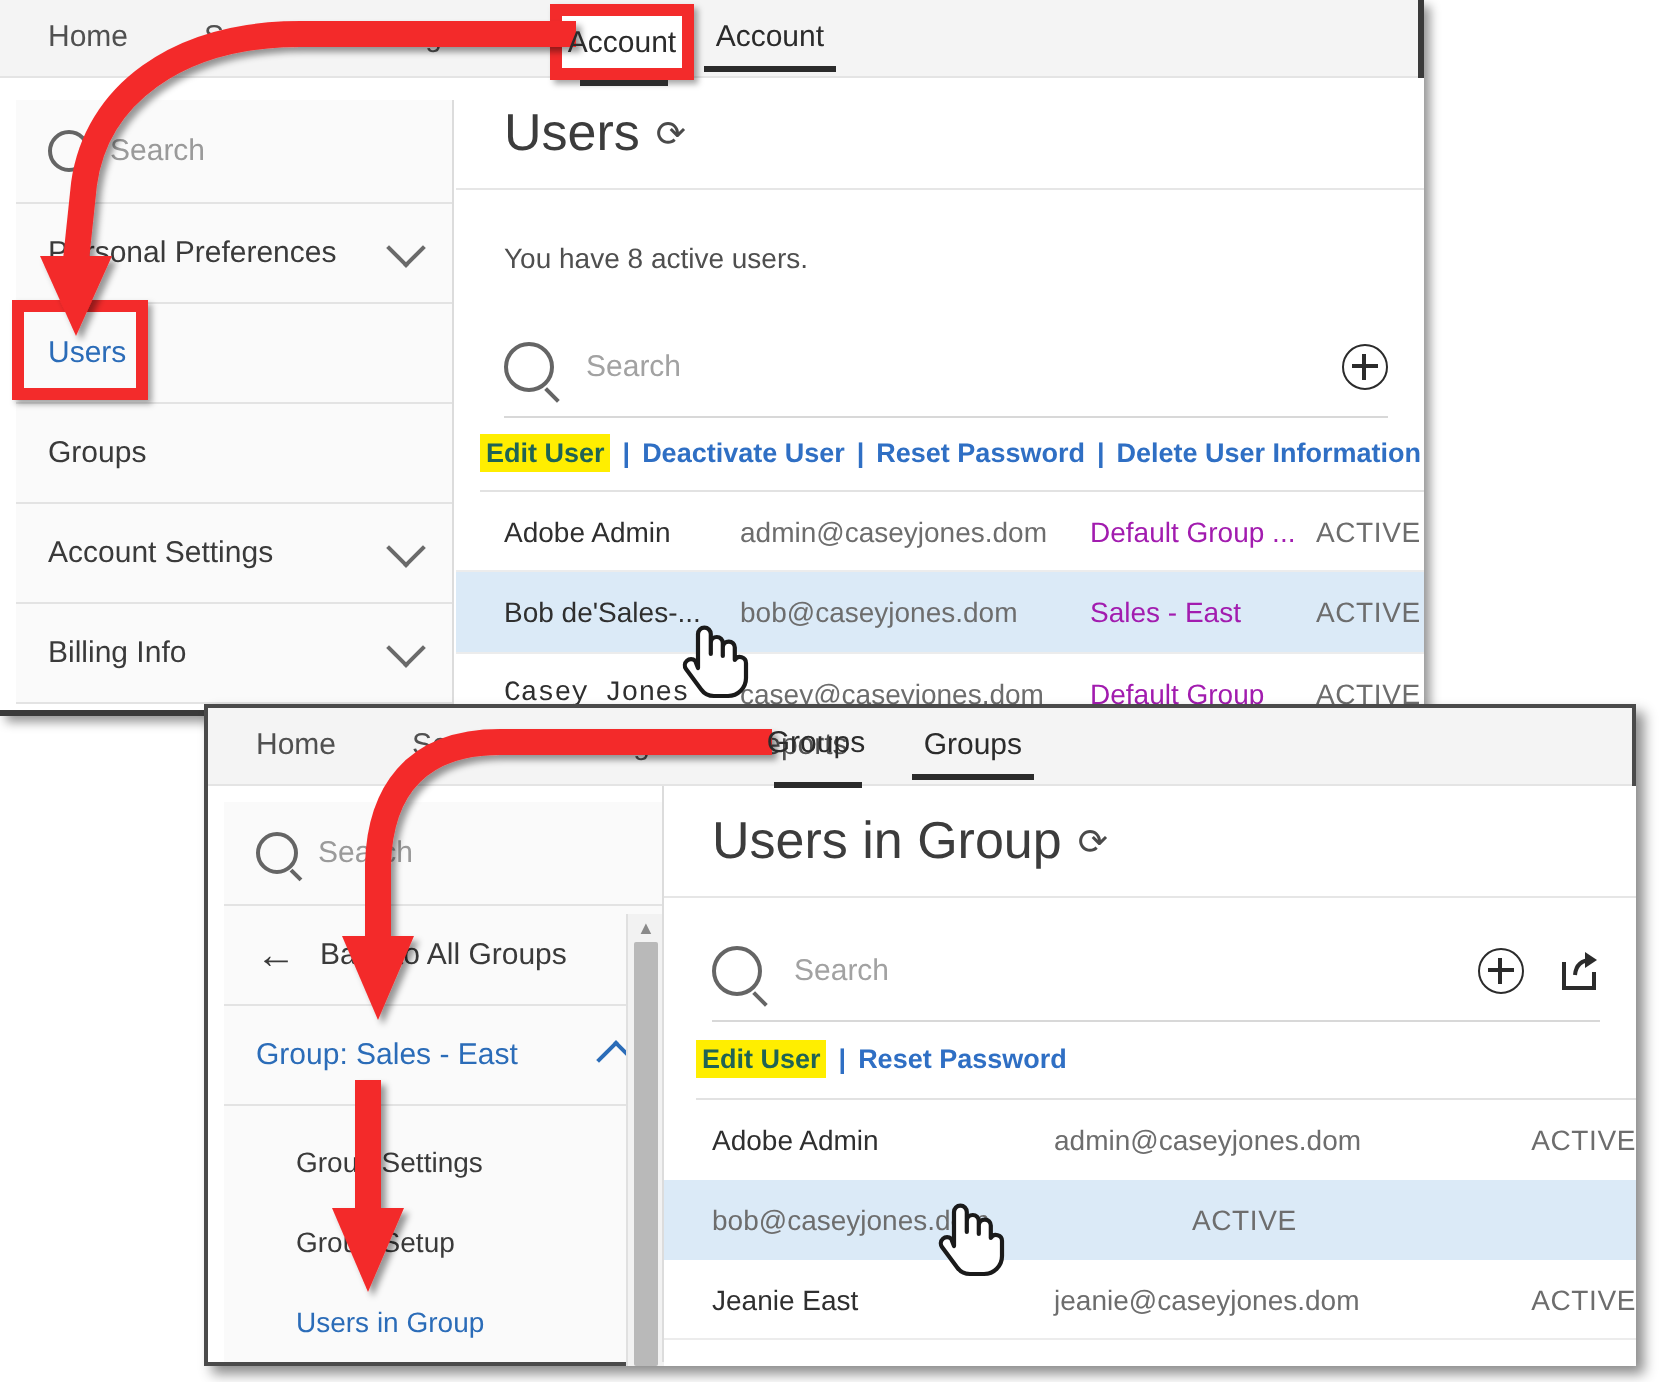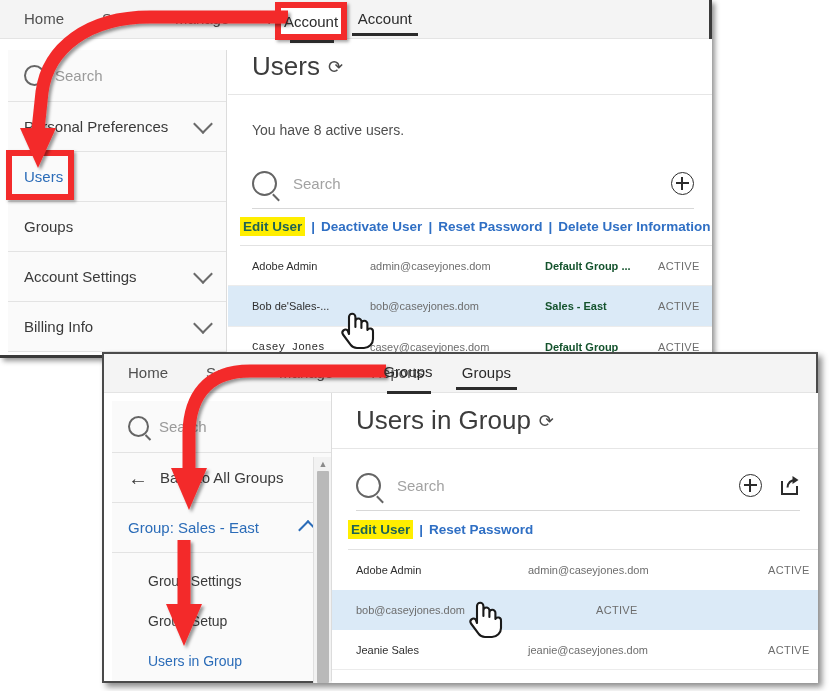--- a/index.html
+++ b/index.html
@@ -226,28 +226,28 @@
     padding: 2px 3px;
   }
   .actions .sep { color: #2f6fc4; padding: 0 6px; }
 
   
   .trow {
     display: flex;
     align-items: center;
     box-sizing: border-box;
     border-bottom: 1px solid #ececec;
-    font-size: 11px;
+    font-size: 14px;
     color: #3a3a3a;
     cursor: pointer;
   }
   .trow.sel { background: #dbeaf7; }
   .trow .c-name  { color:#2f2f2f; }
   .trow .c-email { color:#6d6d6d; }
-  .trow .c-group { color:#14532d;font-weight:bold; }
+  .trow .c-group { color:#a21caf; }
   .trow .c-status{ color:#6d6d6d; letter-spacing:.3px;}
 
   
   .vscroll {
     position: absolute;
     width: 18px;
     background: #f2f2f2;
     border-left: 1px solid #e0e0e0;
     cursor: pointer;
   }
@@ -457,21 +457,21 @@
     <div class="trow" style="height:40px; padding:0 0 0 24px; border-bottom:none;">
       <span class="c-name" style="width:172px;">Adobe Admin</span>
       <span class="c-email" style="width:240px;">admin@caseyjones.dom</span>
       <span class="c-status">ACTIVE</span>
     </div>
     <div class="trow sel" style="height:40px; padding:0 0 0 24px; border-bottom:none;">
       <span class="c-email" style="width:240px;">bob@caseyjones.dom</span>
       <span class="c-status">ACTIVE</span>
     </div>
     <div class="trow" style="height:40px; padding:0 0 0 24px;">
-      <span class="c-name" style="width:172px;">Jeanie Sales</span>
+      <span class="c-name" style="width:172px;">Jeanie East</span>
       <span class="c-email" style="width:240px;">jeanie@caseyjones.dom</span>
       <span class="c-status">ACTIVE</span>
     </div>
   </div>
 
   <svg class="cursor-hand" style="left:362px; top:242px;" width="38" height="44" viewBox="0 0 38 42">
     <path d="M11 26 L11 9 a3.2 3.2 0 0 1 6.4 0 L17.4 19 L17.4 13.5 a3 3 0 0 1 6 0 L23.4 20 L23.4 15.8 a3 3 0 0 1 6 0 L29.4 22 a3 3 0 0 1 5.6 1.6 L35 31 a9 9 0 0 1 -9 9 L19 40 a8 8 0 0 1 -6.5 -3.4 L5 26.5 a3.1 3.1 0 0 1 4.6 -4.1 Z" fill="#ffffff" stroke="#1a1a1a" stroke-width="2.1" stroke-linejoin="round"></path>
   </svg>
 </div>
 

